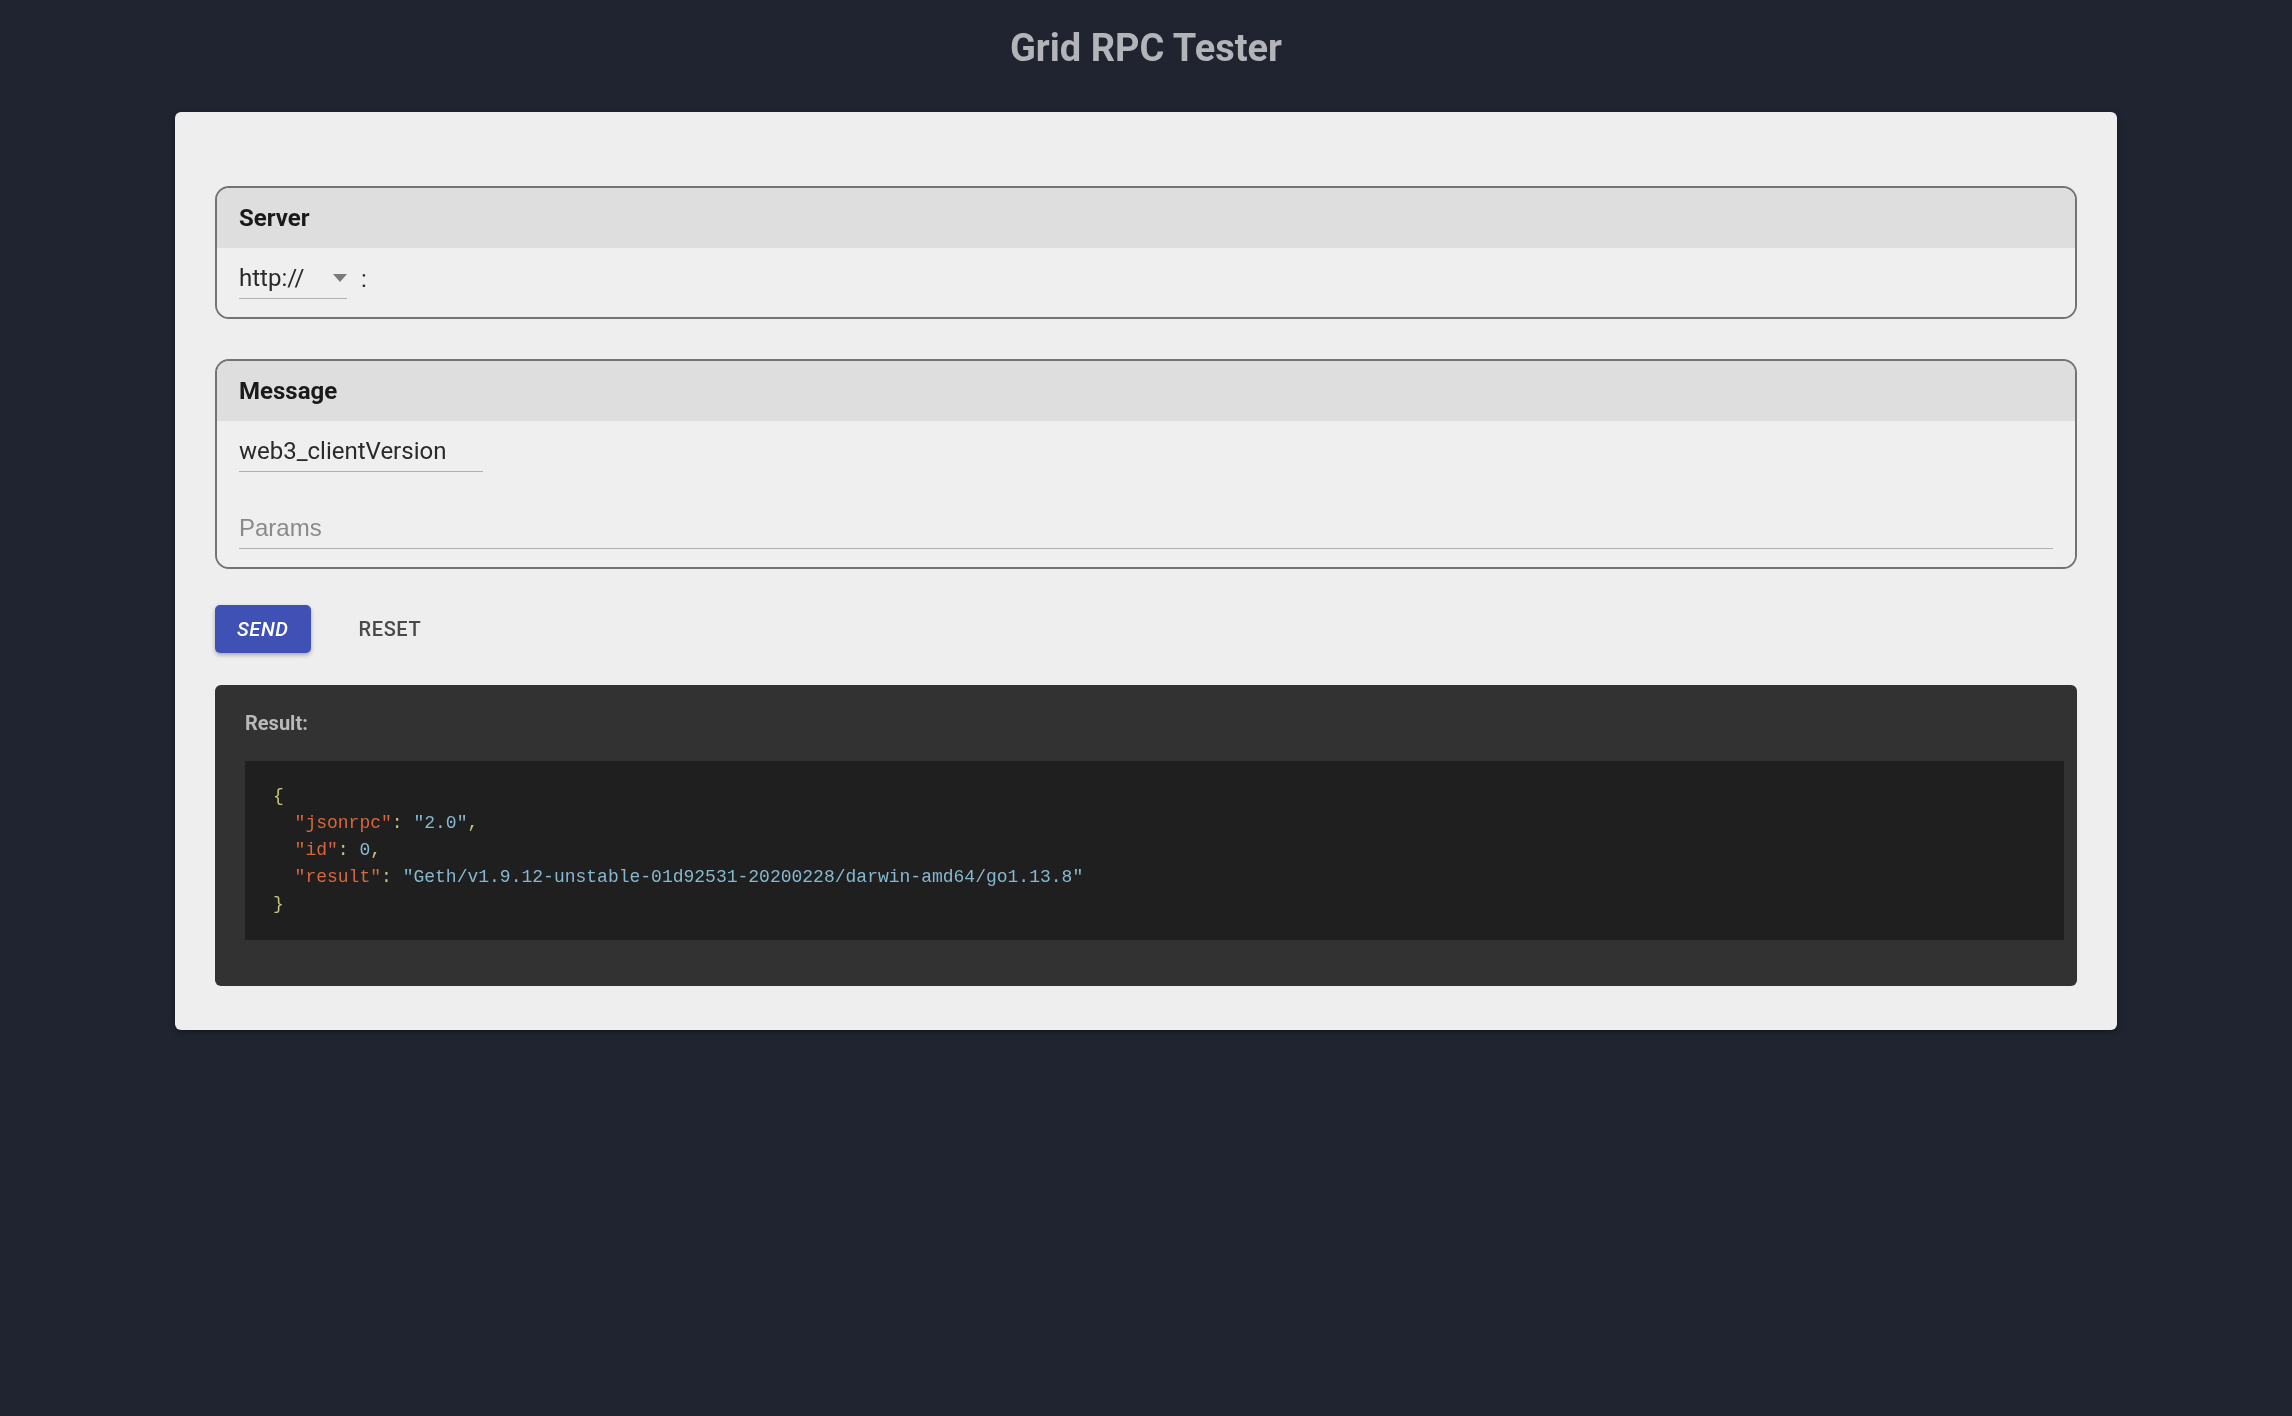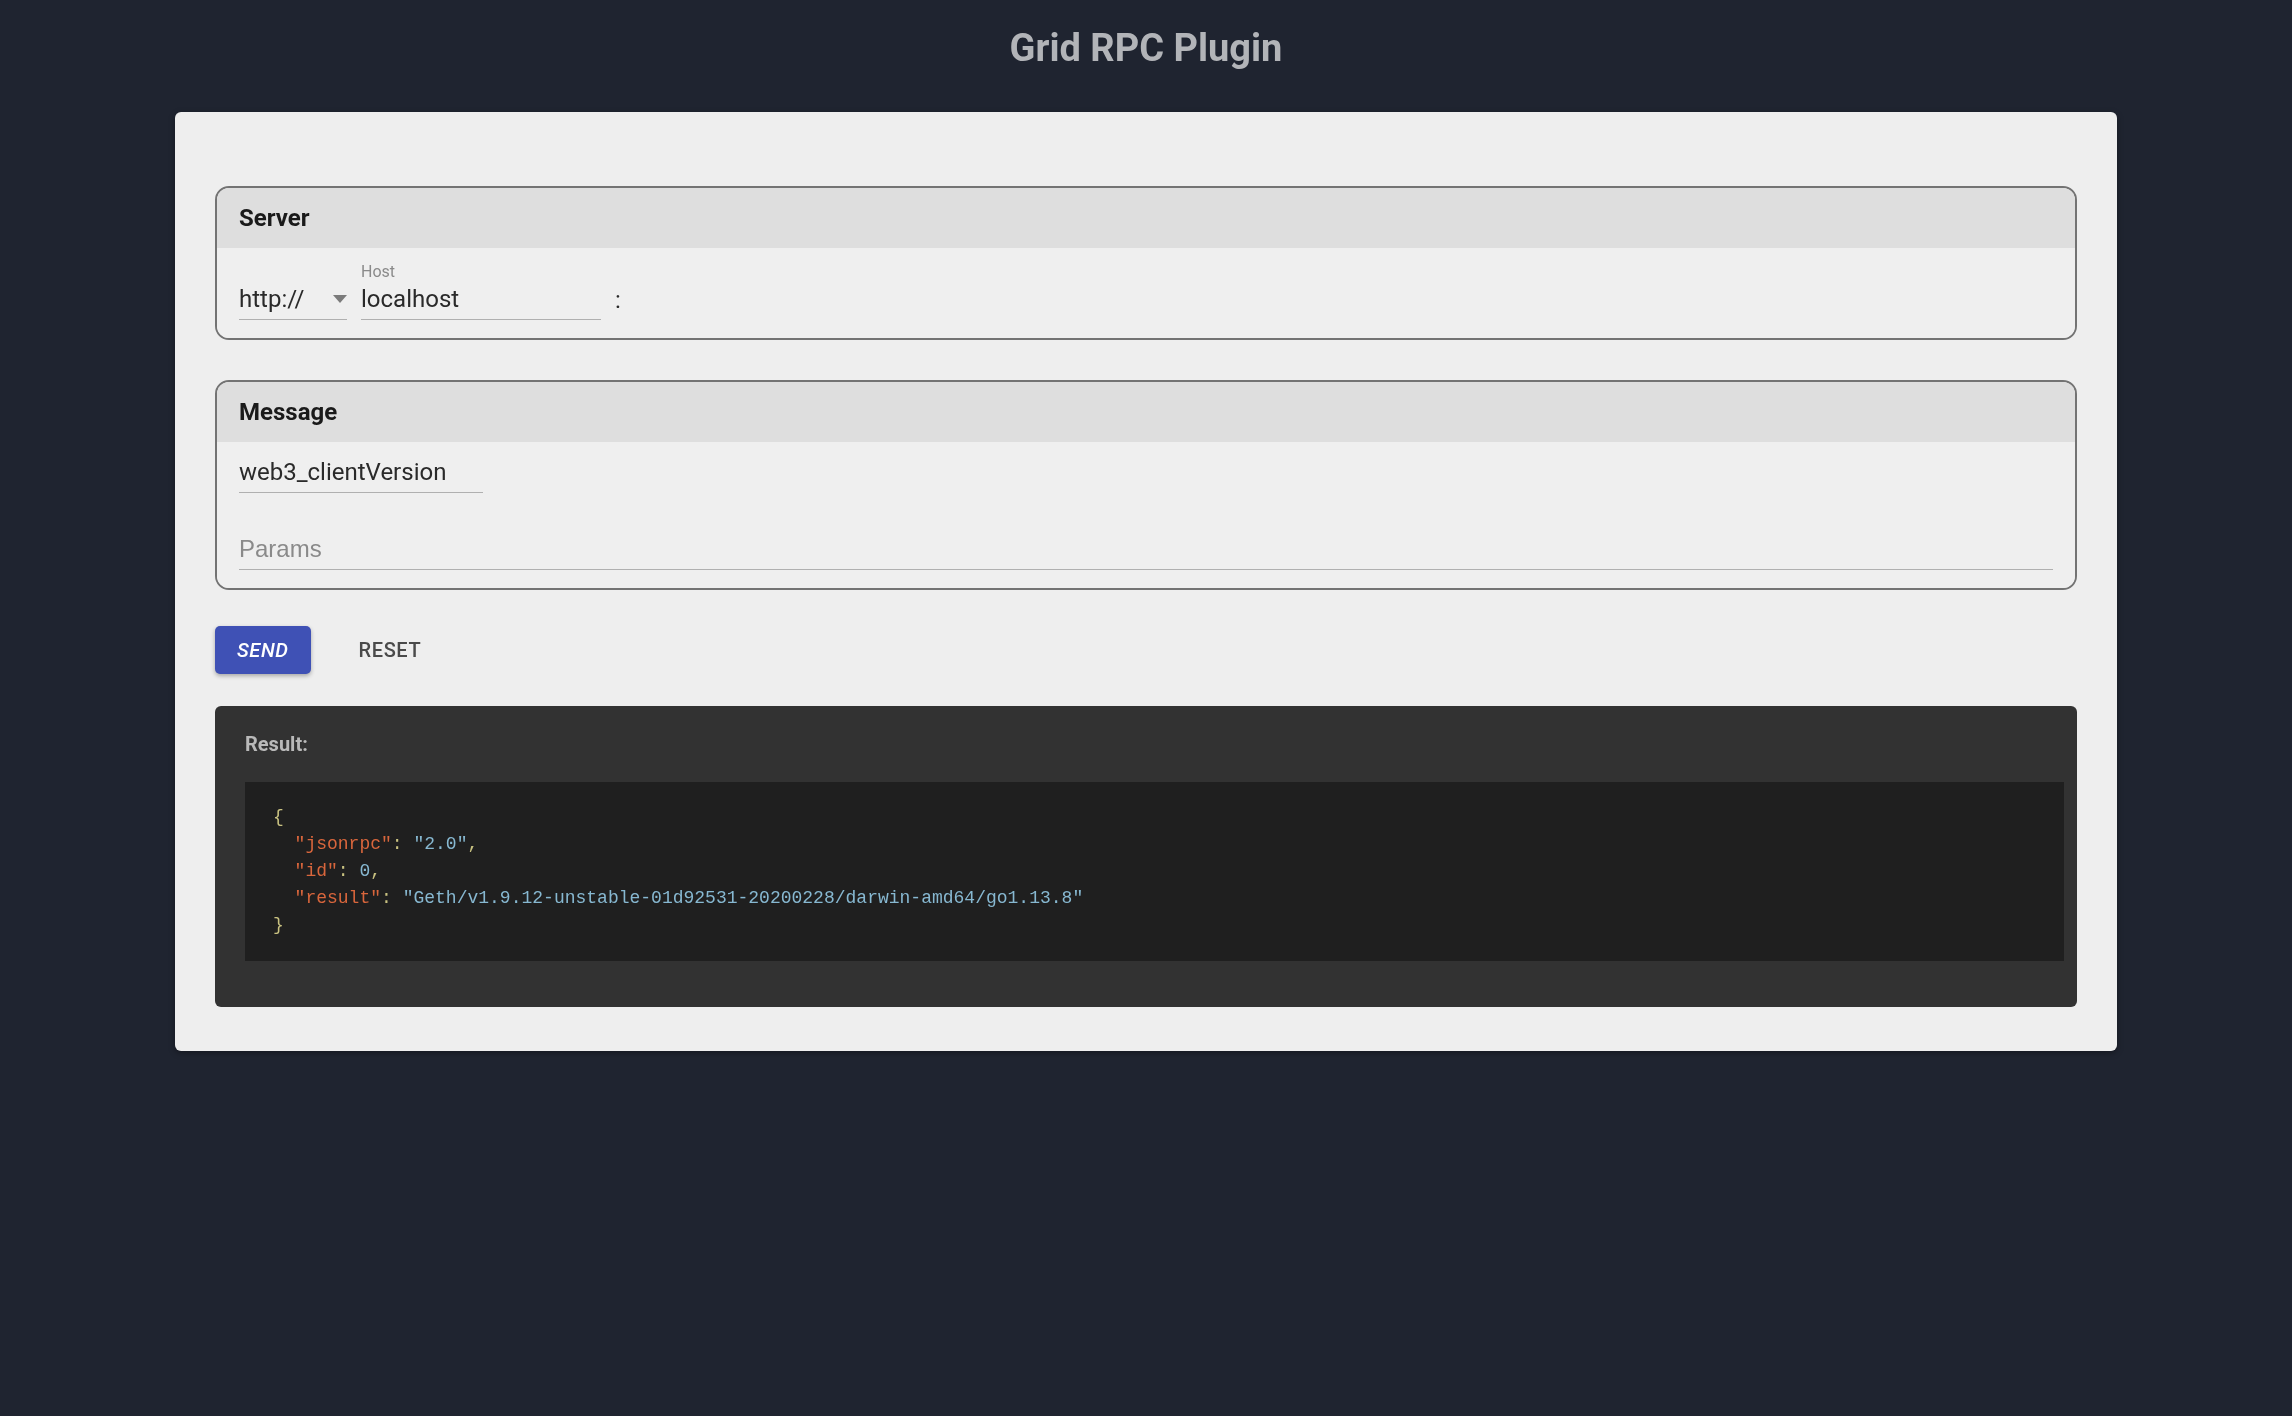--- a/index.html
+++ b/index.html
@@ -170,39 +170,35 @@
   }
   .tok-brace { color: #c9c281; }
   .tok-key   { color: #d9663c; }
   .tok-punc  { color: #c9c281; }
   .tok-str   { color: #87b8d1; }
   .tok-num   { color: #87b8d1; }
 </style>
 </head>
 <body>
 
-<h1 class="page-title">Grid RPC Plugin</h1>
+<h1 class="page-title">Grid RPC Tester</h1>
 
 <div class="card">
 
 
   <div class="panel">
     <div class="panel-header">Server</div>
     <div class="panel-body">
       <div class="server-row">
         <div class="server-field protocol">
           <div class="select-wrap">
             <span class="select-value">http://</span>
             <span class="chev"></span>
           </div>
         </div>
-        <div class="server-field">
-          <span class="field-label">Host</span>
-          <input class="text-input host-input" type="text" value="localhost" style="">
-        </div>
         <span class="colon">:</span>
       </div>
     </div>
   </div>
 
   <div class="panel">
     <div class="panel-header">Message</div>
     <div class="panel-body">
       <div>
         <input class="text-input method-input" type="text" value="web3_clientVersion" style="">

